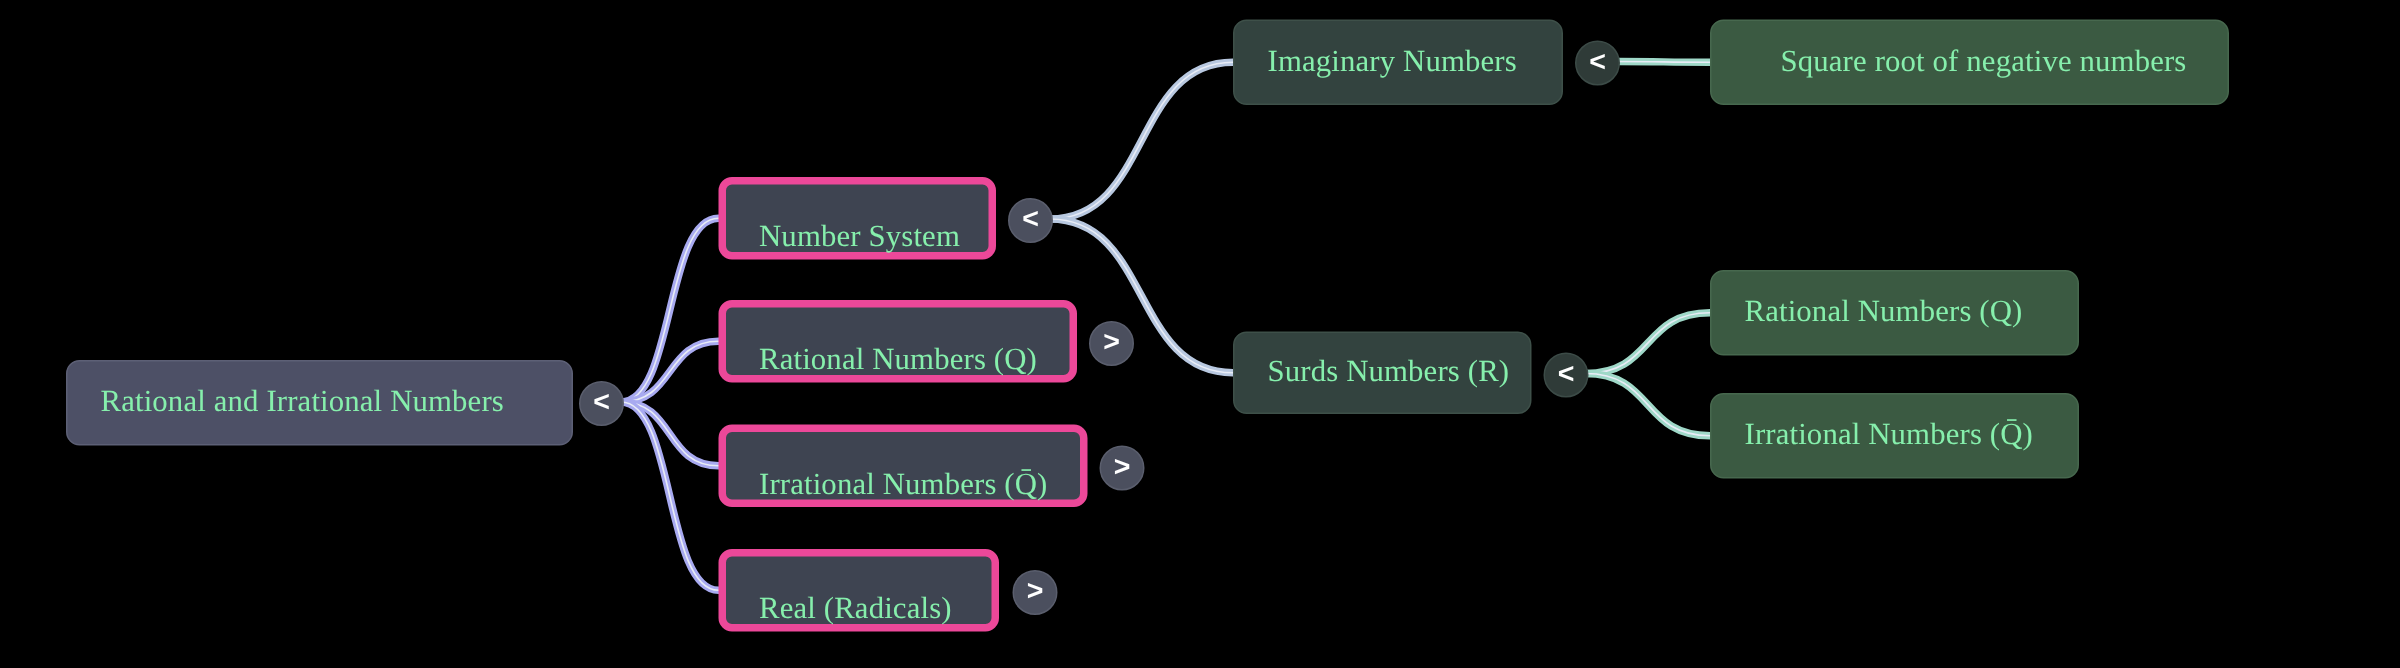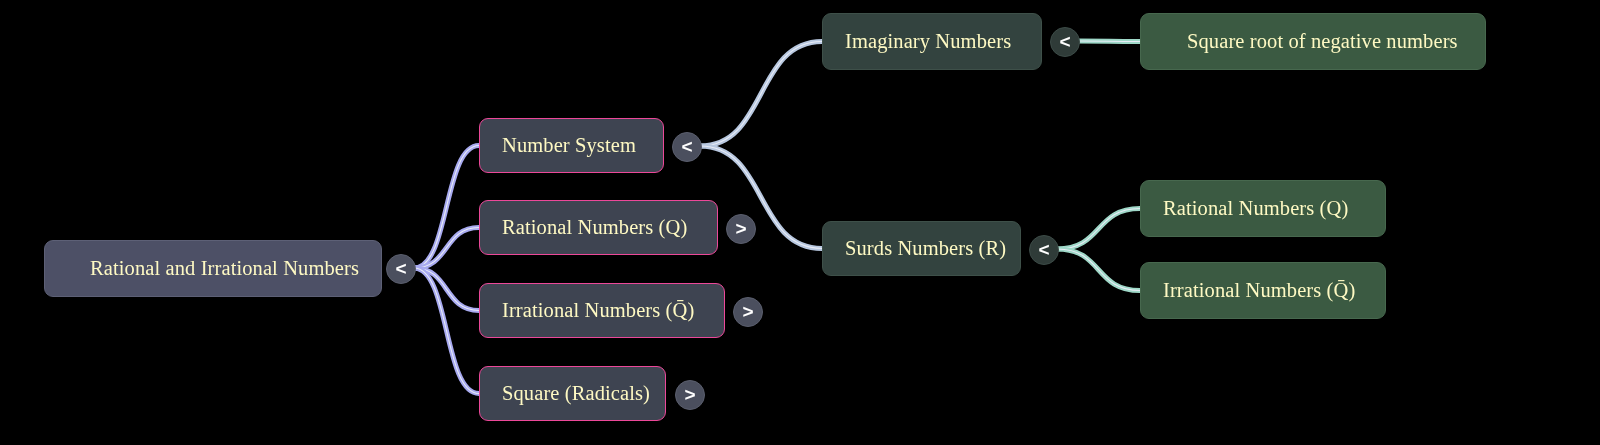--- a/index.html
+++ b/index.html
@@ -22,36 +22,36 @@
     width: 1600px;
     height: 445px;
     pointer-events: none;
   }
   .node {
     position: absolute;
     box-sizing: border-box;
     display: flex;
     align-items: center;
     border-radius: 9px;
-    color: #fef9c3;
+    color: #86efac;
     font-size: 20.5px;
     line-height: 1;
     padding: 0 22px;
     white-space: nowrap;
     letter-spacing: 0.1px;
   }
   .node.root {
     background: #4d5066;
     border: 1px solid #5d6076;
     font-size: 20.5px;
-    justify-content: flex-end;
   }
   .node.slate {
     background: #3e4451;
-    border: 1px solid #ec4899;
+    border: 5px solid #ec4899;
+    align-items: flex-end;
   }
   .node.teal {
     background: #33433f;
     border: 1px solid #3e5049;
   }
   .node.green {
     background: #3b5a42;
     border: 1px solid #47684e;
   }
   .toggle {
@@ -122,21 +122,21 @@
       <div class="toggle" style="left: 726px; top: 214px;">
         <span>&gt;</span>
       </div>
       <div class="node slate" style="left: 479px; top: 283px; width: 246px; height: 55px;">
         <span>Irrational Numbers (Q̄)</span>
       </div>
       <div class="toggle" style="left: 733px; top: 297px;">
         <span>&gt;</span>
       </div>
       <div class="node slate" style="left: 479px; top: 366px; width: 187px; height: 55px;">
-        <span>Square (Radicals)</span>
+        <span>Real (Radicals)</span>
       </div>
       <div class="toggle" style="left: 675px; top: 380px;">
         <span>&gt;</span>
       </div>
       <div class="node teal" style="left: 822px; top: 13px; width: 220px; height: 57px;">
         <span>Imaginary Numbers</span>
       </div>
       <div class="toggle onteal" style="left: 1050px; top: 27px;">
         <span>&lt;</span>
       </div>

